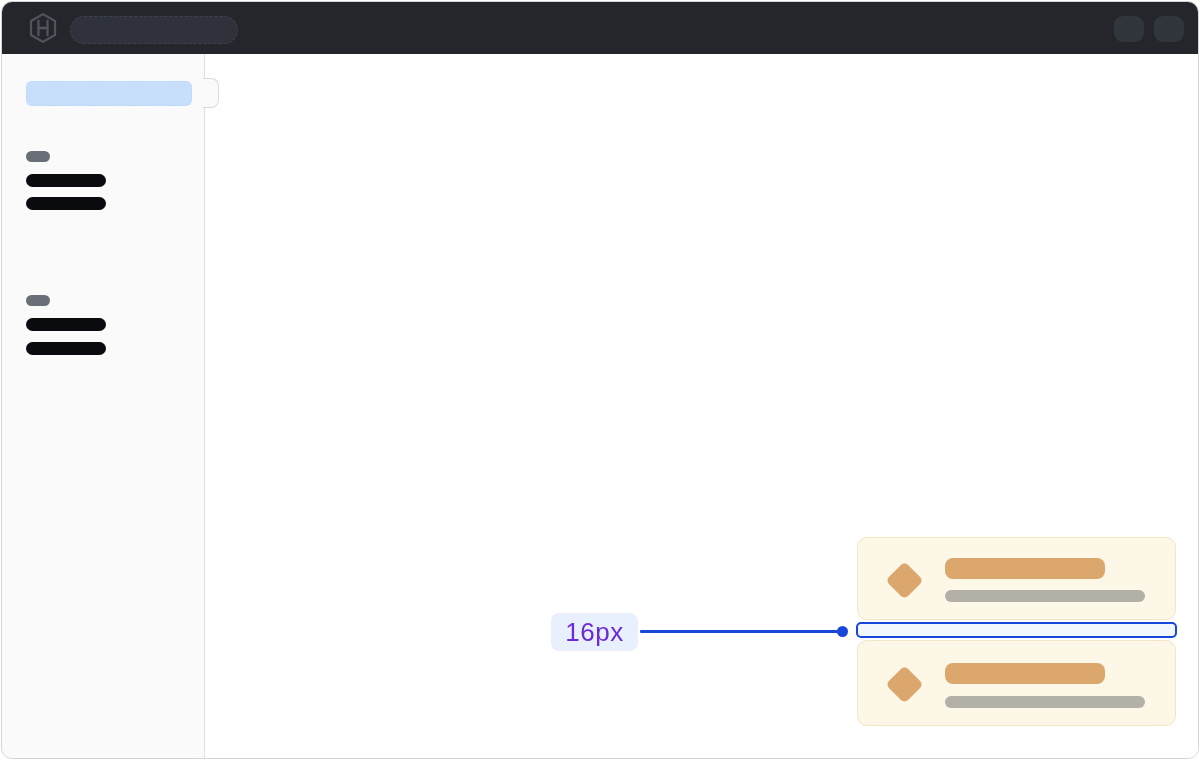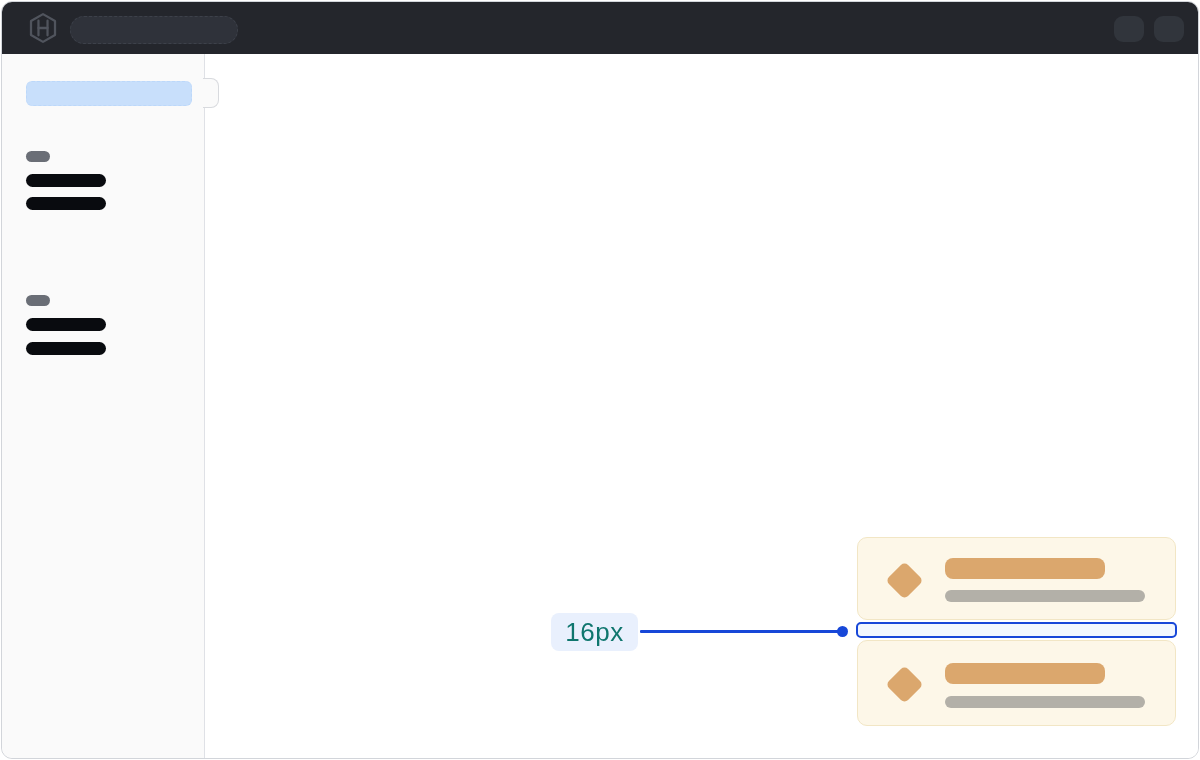--- a/index.html
+++ b/index.html
@@ -47,21 +47,21 @@
   .card1 .card-title-bar{top:20px;}
   .card2 .card-title-bar{top:22px;}
   .card-sub-bar{position:absolute;left:87px;width:200px;height:12px;border-radius:6px;background:#b3b0a8;}
   .card1 .card-sub-bar{top:52px;}
   .card2 .card-sub-bar{top:55px;}
 
   
   .gap-highlight{position:absolute;left:854px;top:620px;width:321px;height:16px;
                  background:#f2f7fe;border:2px solid #1747d8;border-radius:5px;box-sizing:border-box;z-index:2;}
   .measure-label{position:absolute;left:549px;top:611px;width:87px;height:38px;border-radius:8px;
-                 background:#e9f0fd;color:#0f766e;font-size:26px;font-weight:500;
+                 background:#e9f0fd;color:#6d28d9;font-size:26px;font-weight:500;
                  display:flex;align-items:center;justify-content:center;letter-spacing:0.5px;}
   .measure-line{position:absolute;left:638px;top:628px;width:202px;height:2.5px;background:#1747d8;
                 border-radius:1px;}
   .measure-dot{position:absolute;left:835px;top:624px;width:11px;height:11px;border-radius:50%;
                background:#1747d8;}
 </style>
 </head>
 <body>
 
 <div class="screen">

